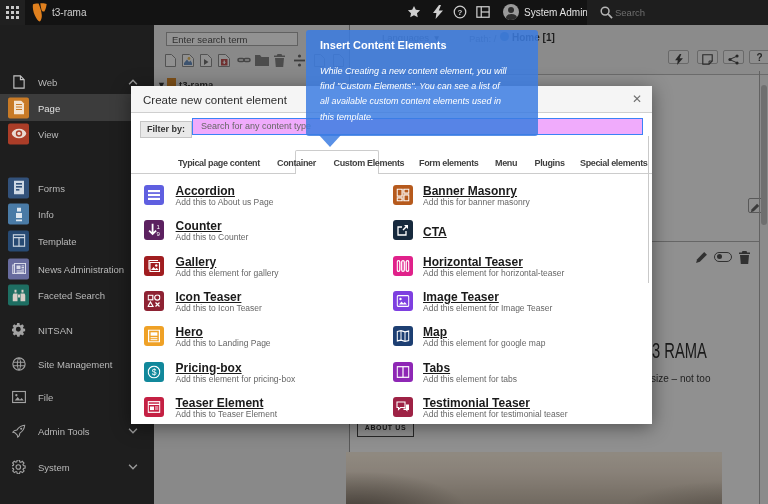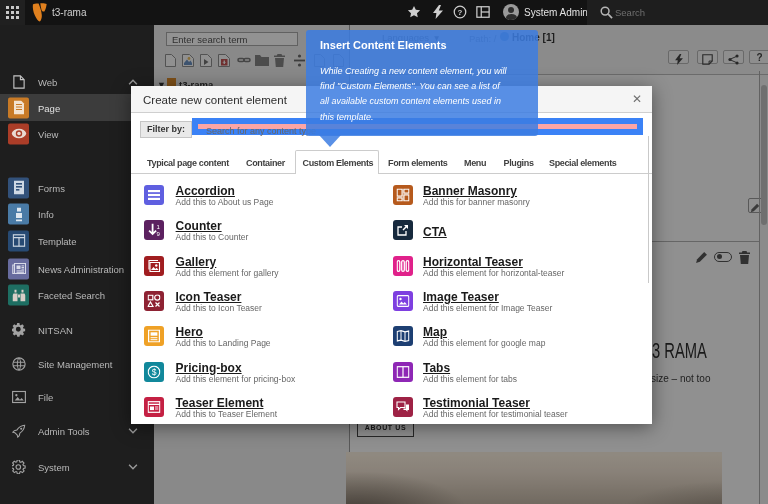--- a/index.html
+++ b/index.html
@@ -31,23 +31,23 @@
   #panel { position:absolute; left:0px; top:50px; width:409px; height:429px; background:#f8f8f8; }
   .dhbtn { position:absolute; top:25px; width:21px; height:14px; border:1px solid #b5b5b5; border-radius:2px; background:#f4f4f4; color:#444; }
   
   #overlay { position:absolute; left:154px; top:25px; width:614px; height:479px; background:rgba(0,0,0,0.42); z-index:10; }
   
   #modal { position:absolute; left:131px; top:86px; width:521px; height:338px; background:#fff; box-shadow:0 3px 18px rgba(0,0,0,0.45); z-index:40; }
   #mheader { position:absolute; left:0; top:0; width:521px; height:27px; background:#f5f5f5; border-bottom:1px solid #cfcfcf; }
   #mtitle { position:absolute; left:12px; top:7.5px; font-size:11.5px; color:#2e2e2e; }
   #mclose { position:absolute; right:10px; top:6px; font-size:12px; color:#707070; }
   #faddon { position:absolute; left:9px; top:34.5px; width:52px; height:17px; background:#e9e9e9; border:1px solid #c5c5c5; font-size:9px; font-weight:bold; color:#333; text-align:center; line-height:15px; }
-  #finput { position:absolute; left:61px; top:32px; width:451px; height:17px; background:#fca5a5; border:6px solid #3b82f6; font-size:9px; color:#666; line-height:15px; padding-left:8px; }
+  #finput { position:absolute; left:61px; top:32px; width:451px; height:17px; background:#f0abfc; border:1px solid #3b82f6; font-size:9px; color:#666; line-height:15px; padding-left:8px; }
   #tabline { position:absolute; left:0; top:87px; width:521px; height:1px; background:#ccc; }
-  .tab { position:absolute; top:72px; font-size:9px; font-weight:bold; letter-spacing:-0.35px; color:#404040; white-space:nowrap; }
+  .tab { position:absolute; top:72px; font-size:9px; font-weight:bold; letter-spacing:-0.35px; color:#404040; white-space:nowrap;margin-left:31px; }
   #activetab { position:absolute; left:163.5px; top:64px; width:84.5px; height:24px; background:#fff; border:1px solid #ccc; border-bottom:none; border-radius:2px 2px 0 0; }
   .itico { position:absolute; width:20px; height:20px; border-radius:3px; }
   .itico svg { position:absolute; left:50%; top:50%; transform:translate(-50%,-50%); }
   .ittitle { position:absolute; font-size:12px; font-weight:bold; color:#1a1a1a; white-space:nowrap;text-decoration:underline; }
   .itsub { position:absolute; font-size:8.5px; color:#666; white-space:nowrap; }
   
   #tooltip { position:absolute; left:306px; top:30px; width:232px; height:105.5px; background:rgba(60,124,226,0.85); border-radius:3px; z-index:50; }
   #tooltip .tt-title { position:absolute; left:14px; top:9px; font-size:11px; font-weight:bold; color:#fff; }
   #tooltip .tt-body { position:absolute; left:14px; top:34px; width:192px; font-size:9px; line-height:15.2px; color:#fff; white-space:nowrap;font-style:italic; }
   #ttpointer { position:absolute; left:318.5px; top:134.5px; width:0; height:0; border-left:11px solid transparent; border-right:11px solid transparent; border-top:12.5px solid rgba(60,124,226,0.85); z-index:50; }

